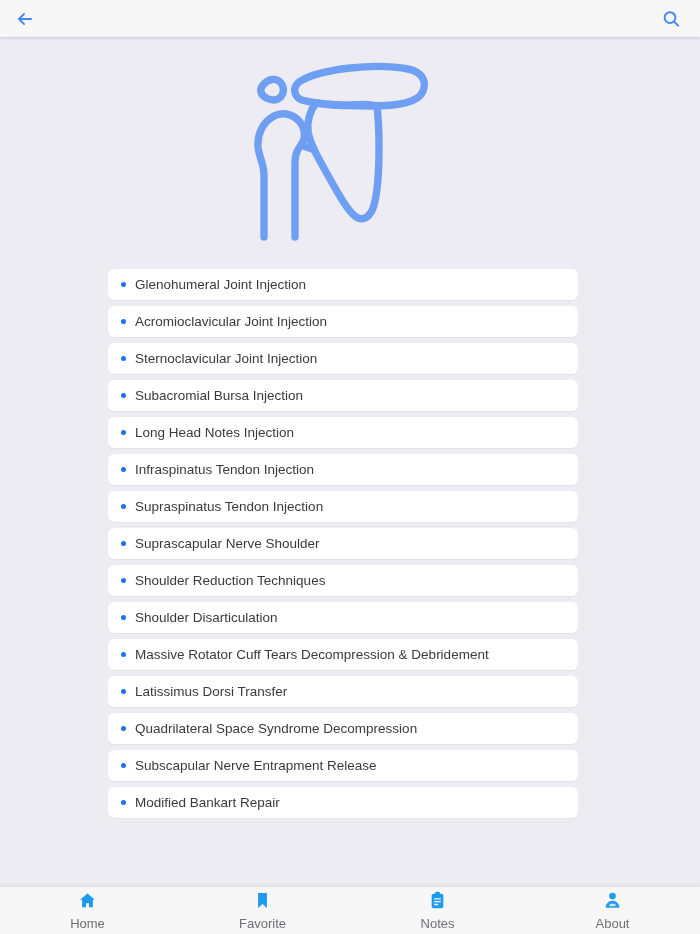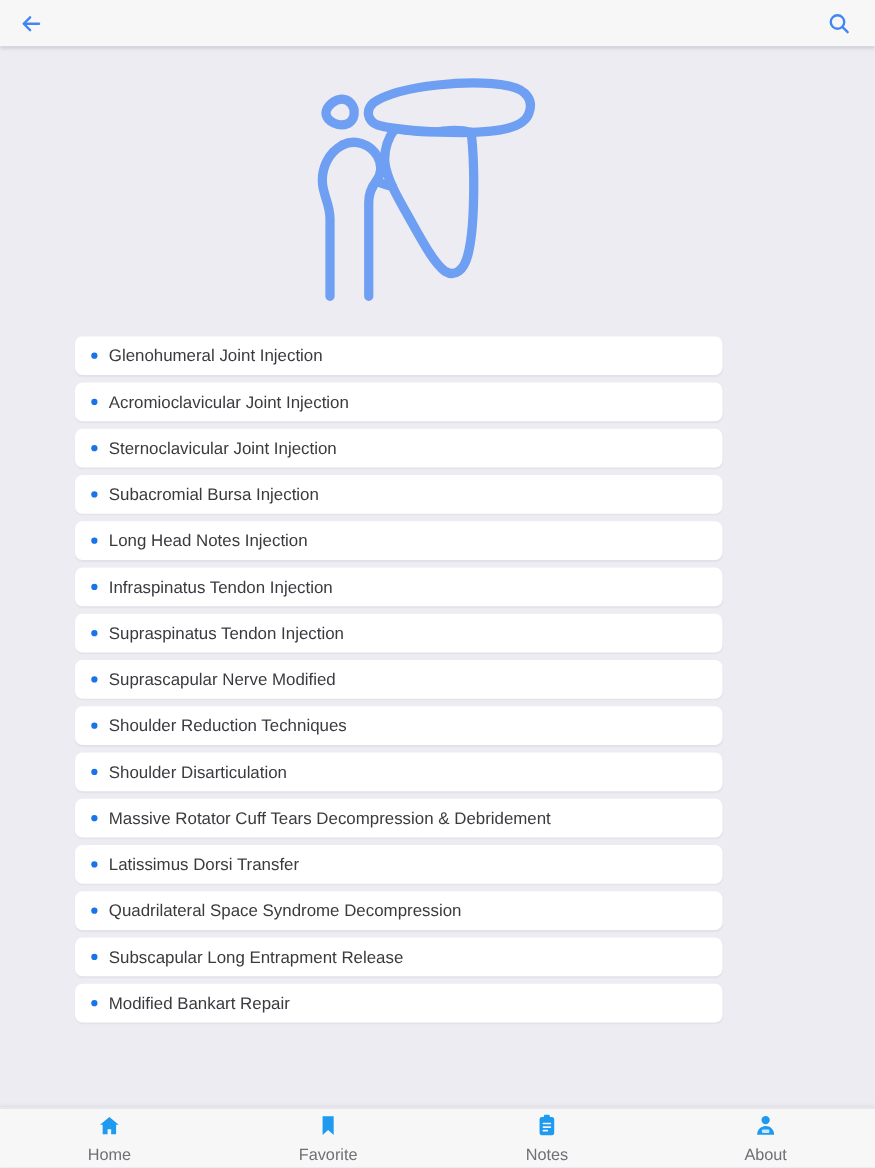--- a/index.html
+++ b/index.html
@@ -39,21 +39,21 @@
     flex:0 0 232px;
     display:flex; align-items:center; justify-content:center;
     padding-top:6px;
   }
   .hero svg { display:block; }
 
   
   .list-wrap {
     flex:1 1 auto;
     overflow:hidden;
-    padding:0 122px 0 60px;
+    padding:0 122px 0 108px;
     position:relative;
   }
   .list {
     display:flex; flex-direction:column;
     gap:6px;
   }
   .card {
     height:31px;
     background:#ffffff;
     border-radius:6px;
@@ -178,21 +178,21 @@
         <div class="card">
           <span class="bullet" style="background: rgb(26, 115, 232);"></span>
           <span class="card-label">Infraspinatus Tendon Injection</span>
         </div>
         <div class="card">
           <span class="bullet" style="background: rgb(26, 115, 232);"></span>
           <span class="card-label">Supraspinatus Tendon Injection</span>
         </div>
         <div class="card">
           <span class="bullet" style="background: rgb(26, 115, 232);"></span>
-          <span class="card-label">Suprascapular Nerve Modified</span>
+          <span class="card-label">Suprascapular Nerve Shoulder</span>
         </div>
         <div class="card">
           <span class="bullet" style="background: rgb(26, 115, 232);"></span>
           <span class="card-label">Shoulder Reduction Techniques</span>
         </div>
         <div class="card">
           <span class="bullet" style="background: rgb(26, 115, 232);"></span>
           <span class="card-label">Shoulder Disarticulation</span>
         </div>
         <div class="card">
@@ -202,21 +202,21 @@
         <div class="card">
           <span class="bullet" style="background: rgb(26, 115, 232);"></span>
           <span class="card-label">Latissimus Dorsi Transfer</span>
         </div>
         <div class="card">
           <span class="bullet" style="background: rgb(26, 115, 232);"></span>
           <span class="card-label">Quadrilateral Space Syndrome Decompression</span>
         </div>
         <div class="card">
           <span class="bullet" style="background: rgb(26, 115, 232);"></span>
-          <span class="card-label">Subscapular Long Entrapment Release</span>
+          <span class="card-label">Subscapular Nerve Entrapment Release</span>
         </div>
         <div class="card">
           <span class="bullet" style="background: rgb(26, 115, 232);"></span>
           <span class="card-label">Modified Bankart Repair</span>
         </div>
       </div>
   </div>
 
   <div class="bottomnav">
 

